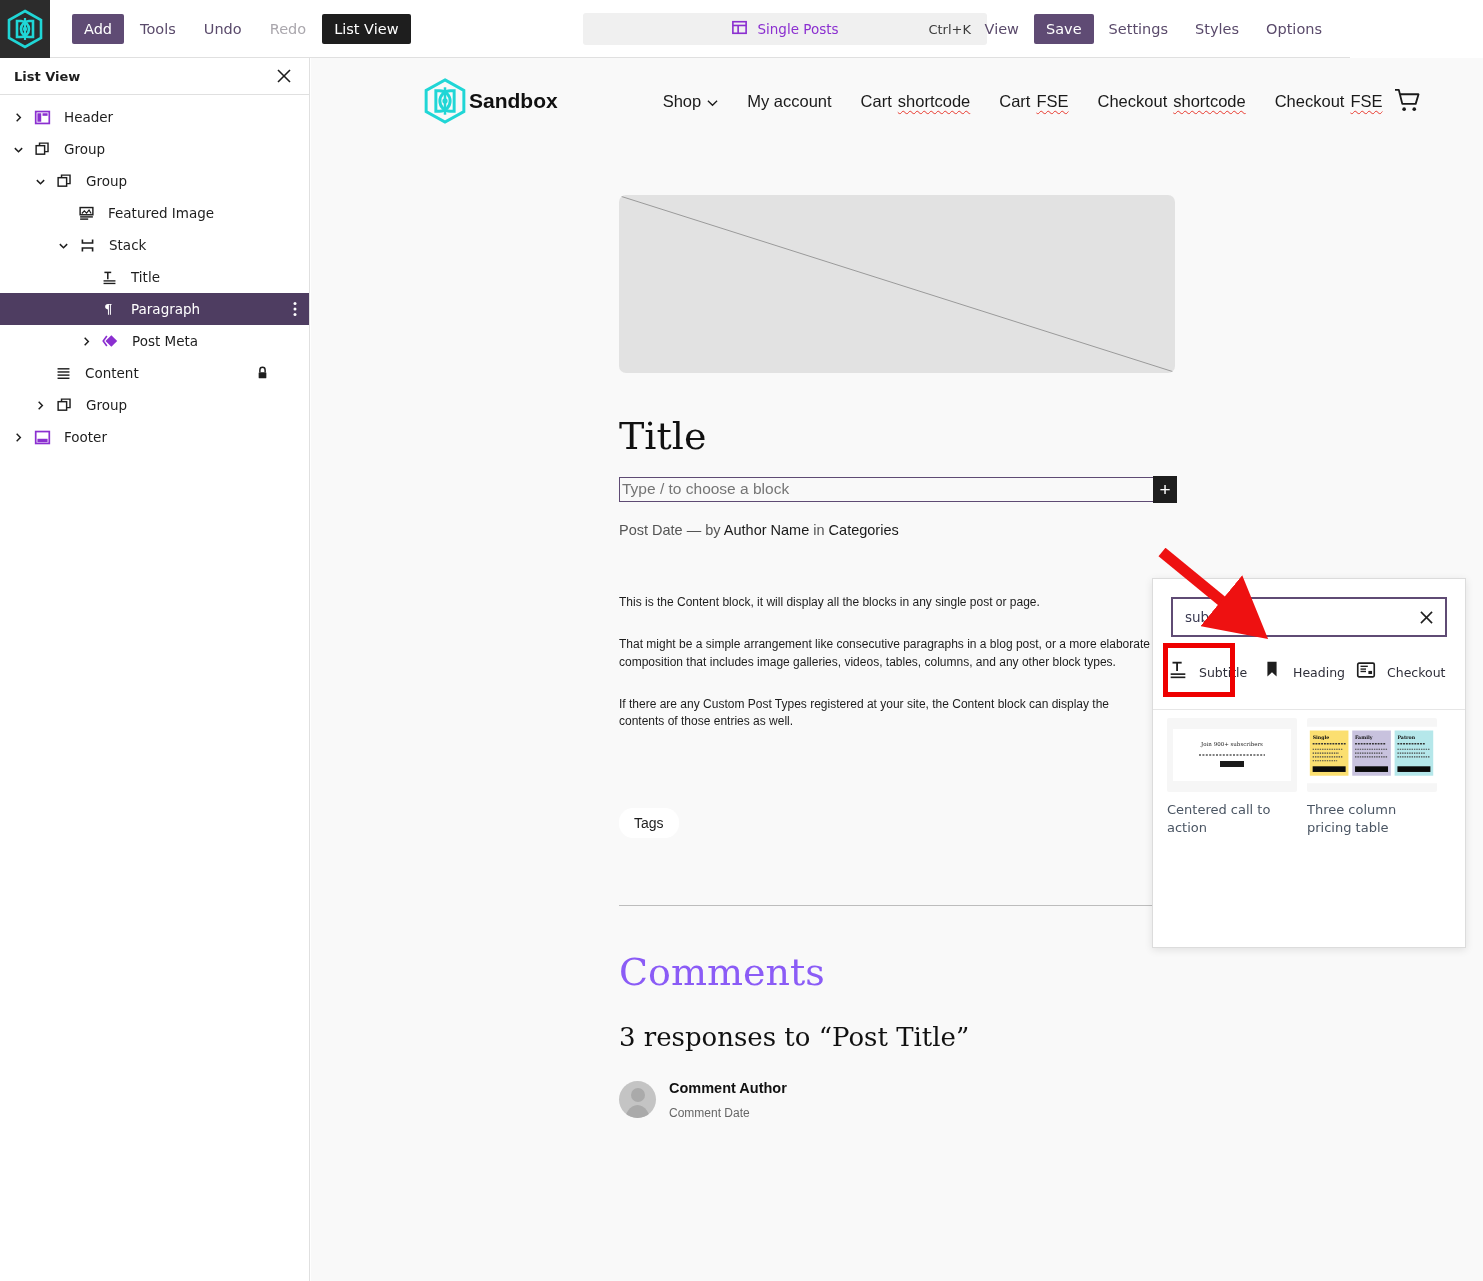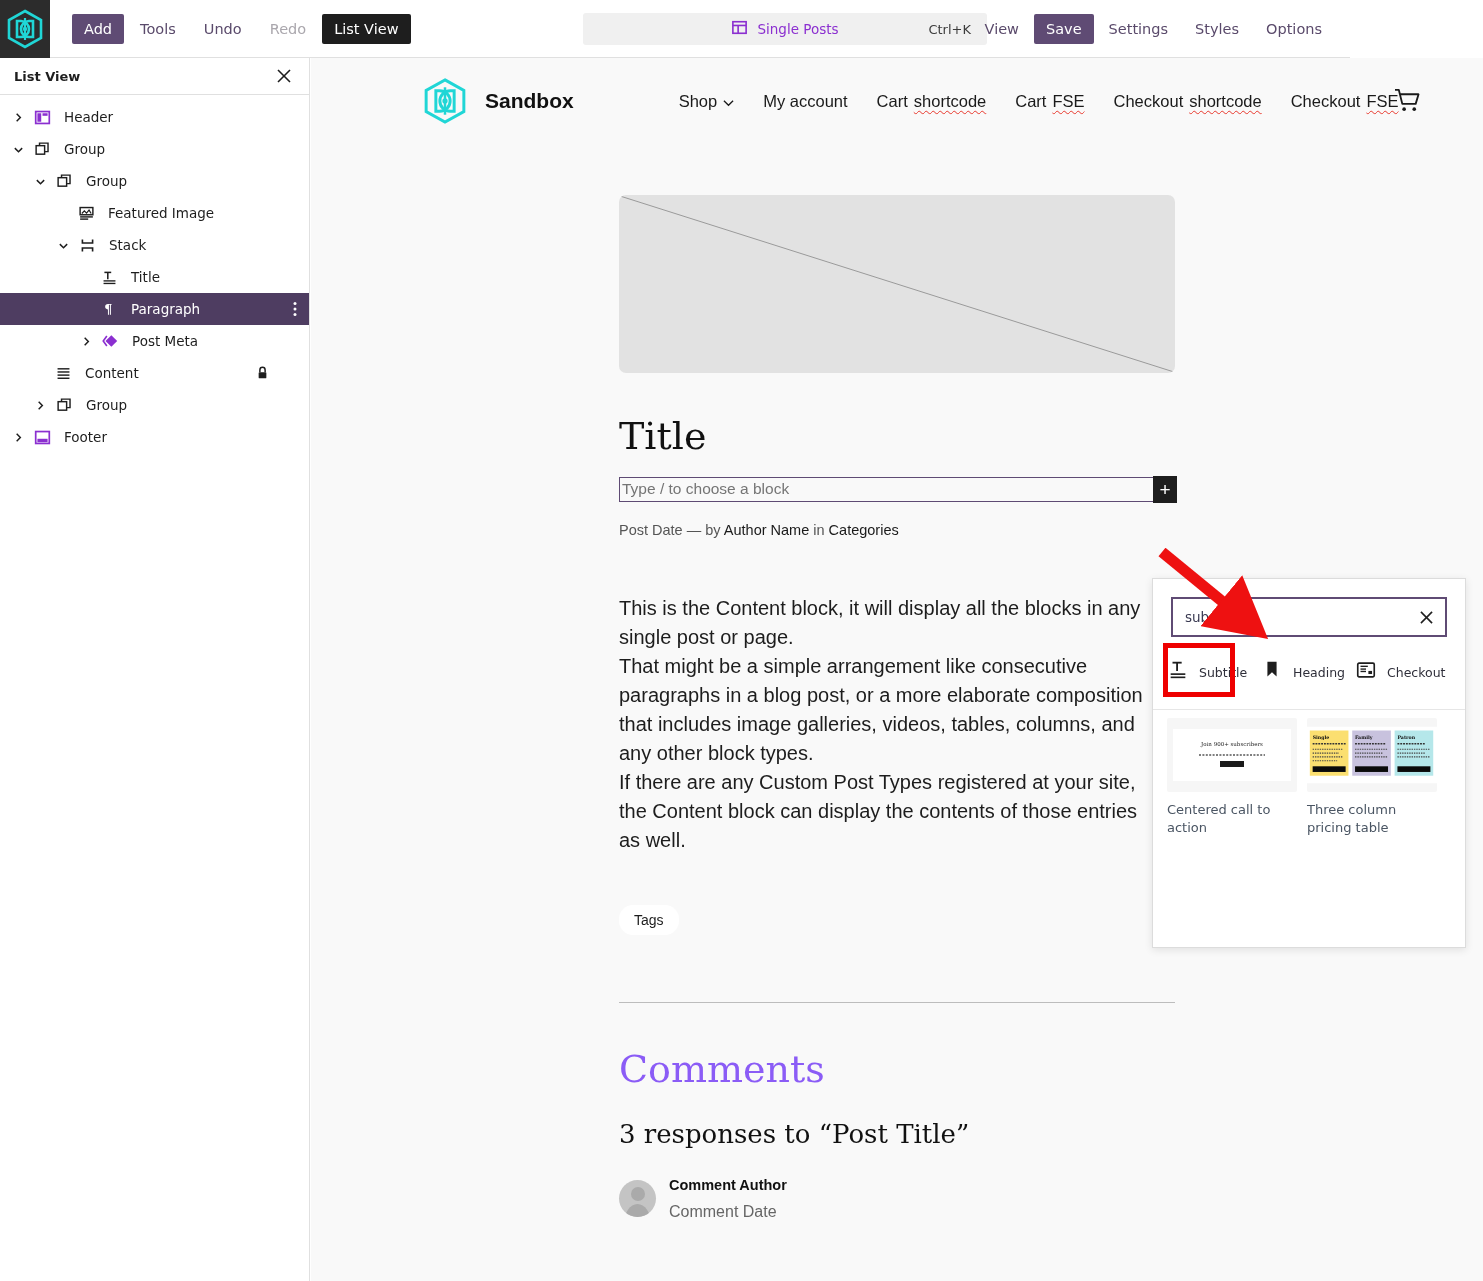--- a/index.html
+++ b/index.html
@@ -89,21 +89,21 @@
   
   #canvas {
     position: absolute; left: 311px; top: 58px;
     width: 1172px; height: 1223px;
     background: #f9f9f9; overflow: hidden;
   }
   #site-header {
     height: 86px; display: flex; align-items: center;
     padding: 0 62px 0 110px; position: relative;
   }
-  #site-logo-wrap { display: flex; align-items: center; gap: 16px; }
+  #site-logo-wrap { display: flex; align-items: center; }
   #site-name { font-family: "Liberation Sans", sans-serif; font-weight: bold;
                font-size: 21px; color: #111; }
   #site-nav { display: flex; align-items: center; gap: 29px; margin-left: 105px; }
   .nav-item {
     font-family: "Liberation Sans", sans-serif;
     font-size: 16.5px; color: #1a1a1a; cursor: pointer;
     display: flex; align-items: center; gap: 6px; white-space: nowrap;
   }
   .spell { text-decoration: underline wavy #e8392e; text-underline-offset: 3px;
            text-decoration-thickness: 1px; }
@@ -134,46 +134,46 @@
     cursor: pointer; font-size: 19px; line-height: 1;
   }
   #post-meta {
     margin-top: 20px; font-family: "Liberation Sans", sans-serif;
     font-size: 14.5px; color: #1a1a1a;
   }
   #post-meta .muted { color: #555; }
   #post-meta .lk { color: #1a1a1a; }
 
   .content-p {
-    font-family: "Liberation Sans", sans-serif; font-size: 20px;
-    color: #1d1d1d; line-height: 1.45; width: 535px; 
+    font-family: "Liberation Sans", sans-serif; font-size: 12px;
+    color: #1d1d1d; line-height: 1.45; width: 535px; margin-top: 25px;
   }
   #content-block { margin-top: 56px; }
 
-  #tags-row { margin-top: 50px; }
+  #tags-row { margin-top: 77px; }
   .tag-pill {
     display:inline-block; background:#fff; border-radius: 14px;
     padding: 7px 15px; font-family:"Liberation Sans", sans-serif;
     font-size: 14px; color:#1d1d1d; cursor:pointer;
   }
   #divider { width: 556px; height: 1px; background: #bdbdbd; margin-top: 67px; }
   #comments-title { font-family:"DejaVu Serif", serif; font-size: 38px;
     color:#8b5cf6; margin-top: 44px; }
   #responses-title { font-family:"DejaVu Serif", serif; font-size: 26px;
     color:#111; margin-top: 28px; }
   #comment-row { display:flex; align-items:center; gap:13px; margin-top: 28px; }
   .avatar { width: 37px; height: 37px; border-radius: 50%; background: #c4c4c4;
             position: relative; overflow: hidden; flex: 0 0 auto; }
   .avatar::before { content:""; position:absolute; left:11.5px; top:7px;
     width:14px; height:14px; border-radius:50%; background:#aaa; }
   .avatar::after { content:""; position:absolute; left:5px; top:24px;
     width:27px; height:20px; border-radius:50% 50% 0 0 / 100% 100% 0 0; background:#aaa; }
   .cmt-name { font-family:"Liberation Sans", sans-serif; font-size:14.5px;
     font-weight:bold; color:#111; }
-  .cmt-date { font-family:"Liberation Sans", sans-serif; font-size:16px;
+  .cmt-date { font-family:"Liberation Sans", sans-serif; font-size:12px;
     color:#666; margin-top:10px; }
 
   
   #inserter-popover {
     position: absolute; left: 1152px; top: 578px;
     width: 314px; height: 370px;
     background: #ffffff;
     border: 1px solid #dcdcdc;
     box-shadow: 0 2px 8px rgba(0,0,0,0.10);
     z-index: 40;

